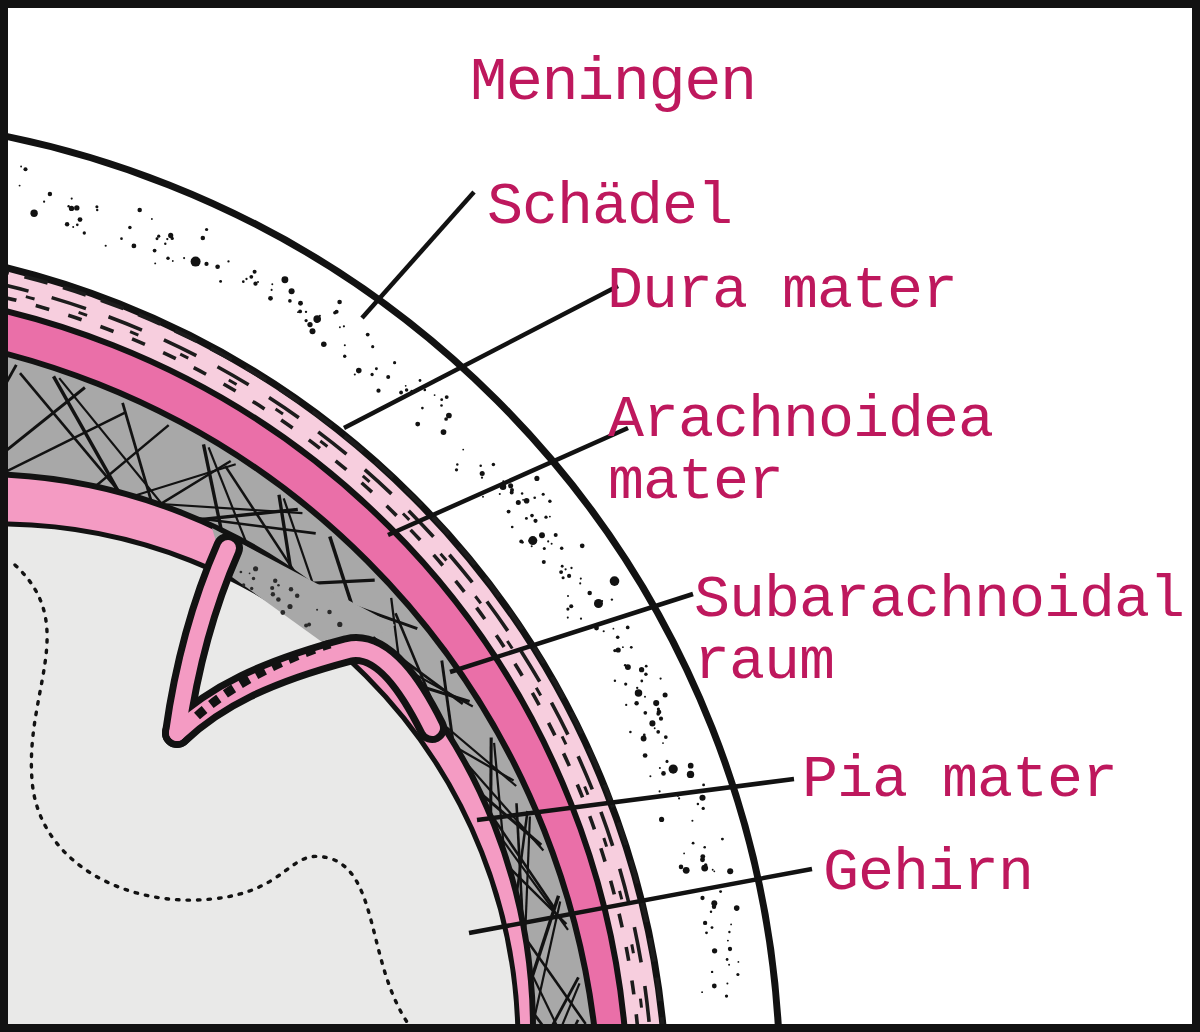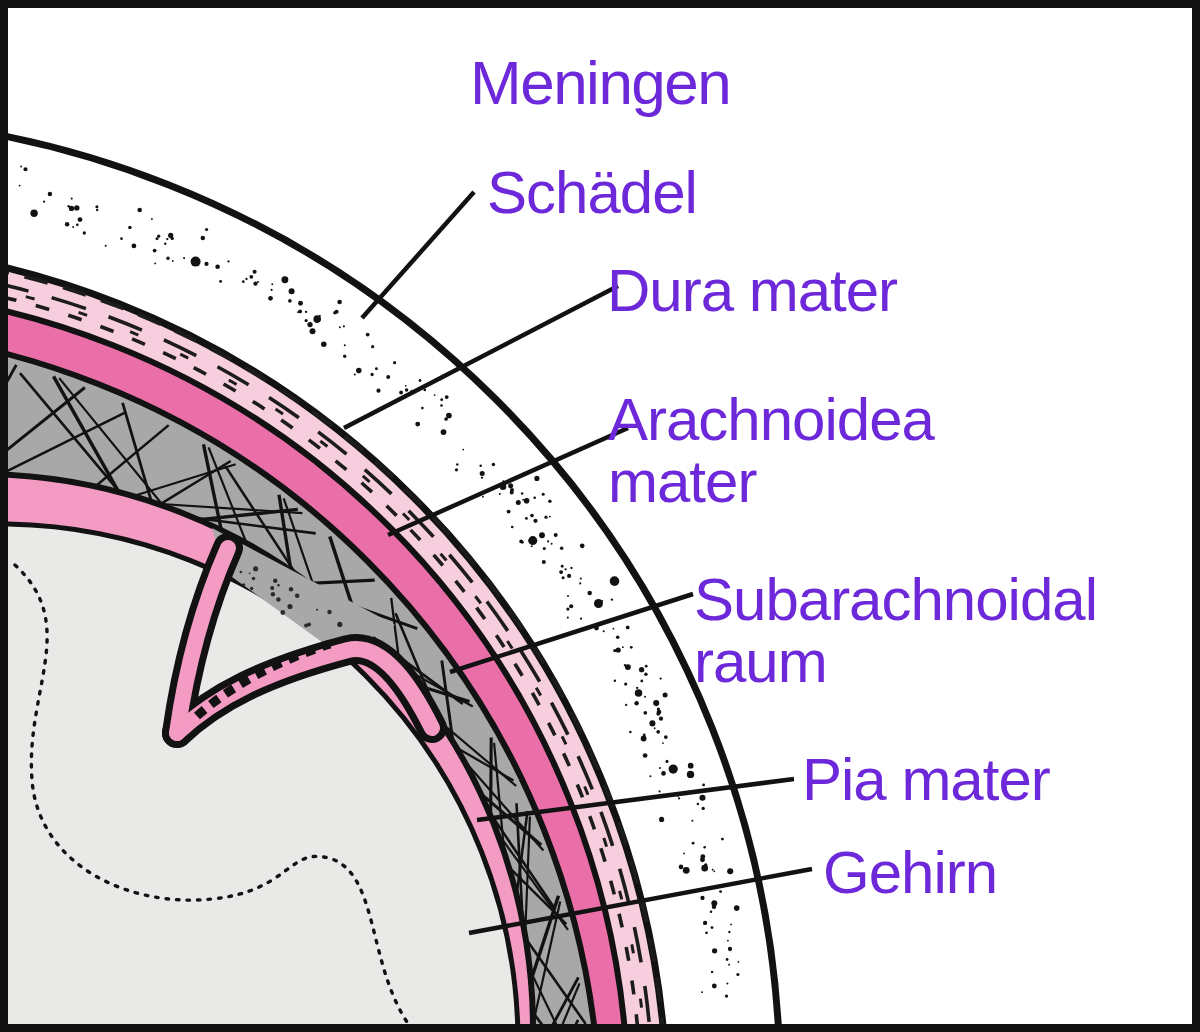--- a/index.html
+++ b/index.html
@@ -9,27 +9,28 @@
     background:#ffffff;
     overflow:hidden;
     font-family:"Liberation Sans", sans-serif;
   }
   .stage svg{position:absolute;left:0;top:0;}
   .label{
     position:absolute;
     font-size:60px;
     line-height:62px;
     letter-spacing:-1px;
-    color:#6d28d9;
+    color:#be185d;
     white-space:pre;
     user-select:none;
+    font-family:Liberation Mono, monospace;
   }
   .label.title{font-size:62px;letter-spacing:-1.5px;}
   .lbl-meningen{left:470px;top:52px;}
-  .lbl-schaedel{left:487px;top:162px;}
+  .lbl-schaedel{left:487px;top:176px;}
   .lbl-dura{left:607px;top:260px;}
   .lbl-arachnoidea{left:608px;top:389px;}
   .lbl-subarachnoidal{left:694px;top:569px;}
   .lbl-pia{left:802px;top:749px;}
   .lbl-gehirn{left:823px;top:842px;}
 </style>
 </head>
 <body>
 
 <div class="stage">

